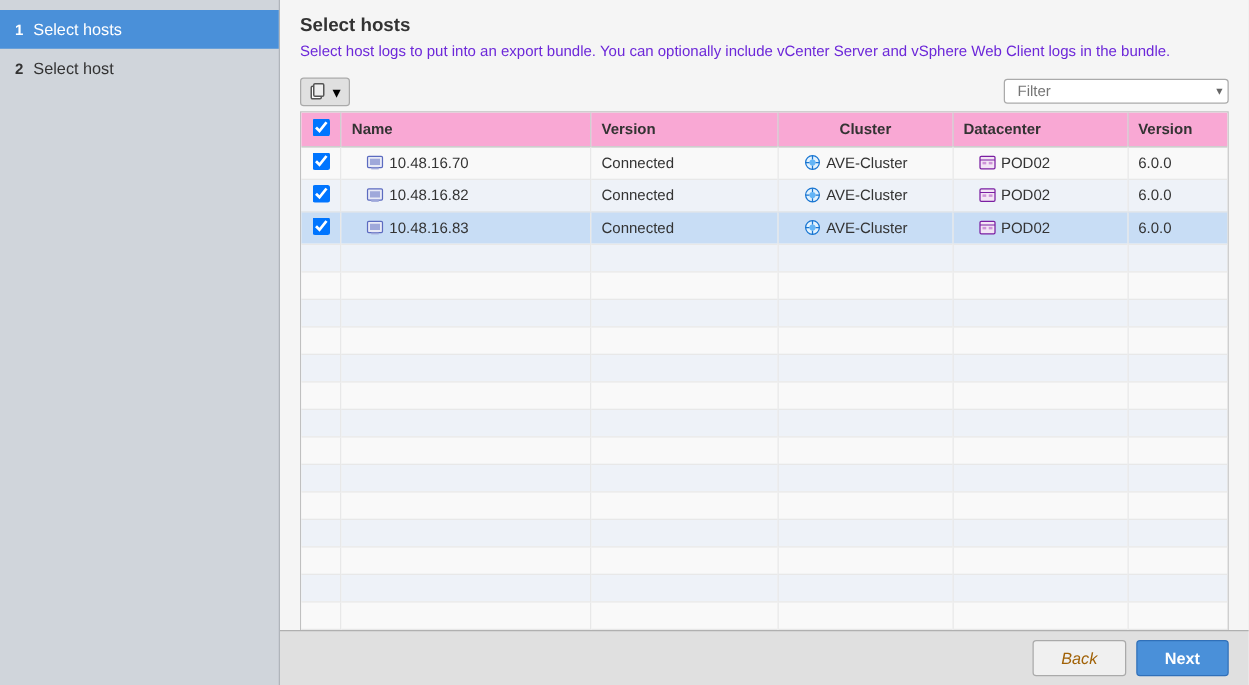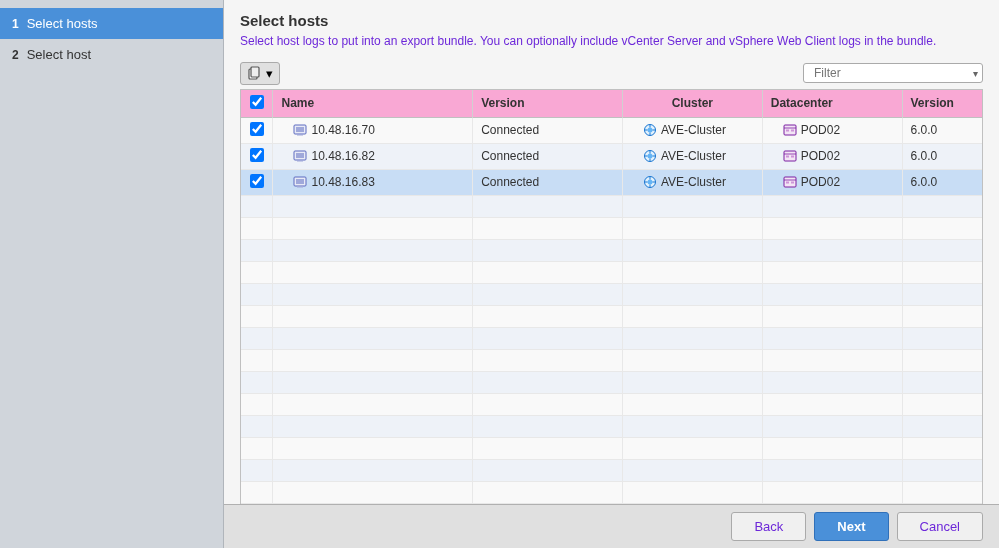--- a/index.html
+++ b/index.html
@@ -195,21 +195,22 @@
     }
     .footer-btn.primary {
       background: #4a90d9;
       color: white;
       border-color: #3070b9;
       font-weight: bold;
       text-align: right;
     }
     .footer-btn.secondary {
       background: #f0f0f0;
-      color: #6d28d9;
+      color: #a16207;
+      font-style: italic;
     }
     .footer-btn.disabled {
       background: #ddd;
       color: #aaa;
       cursor: not-allowed;
       border-color: #ccc;
     }
 
     
     .svg-icon {
@@ -512,15 +513,14 @@
             </tr>
           </tbody>
       </table>
     </div>
 
   </div>
 
   <div class="footer">
     <button class="footer-btn secondary">Back</button>
     <button class="footer-btn primary">Next</button>
-    <button class="footer-btn secondary">Cancel</button>
   </div>
 </div>
 
 </body></html>

